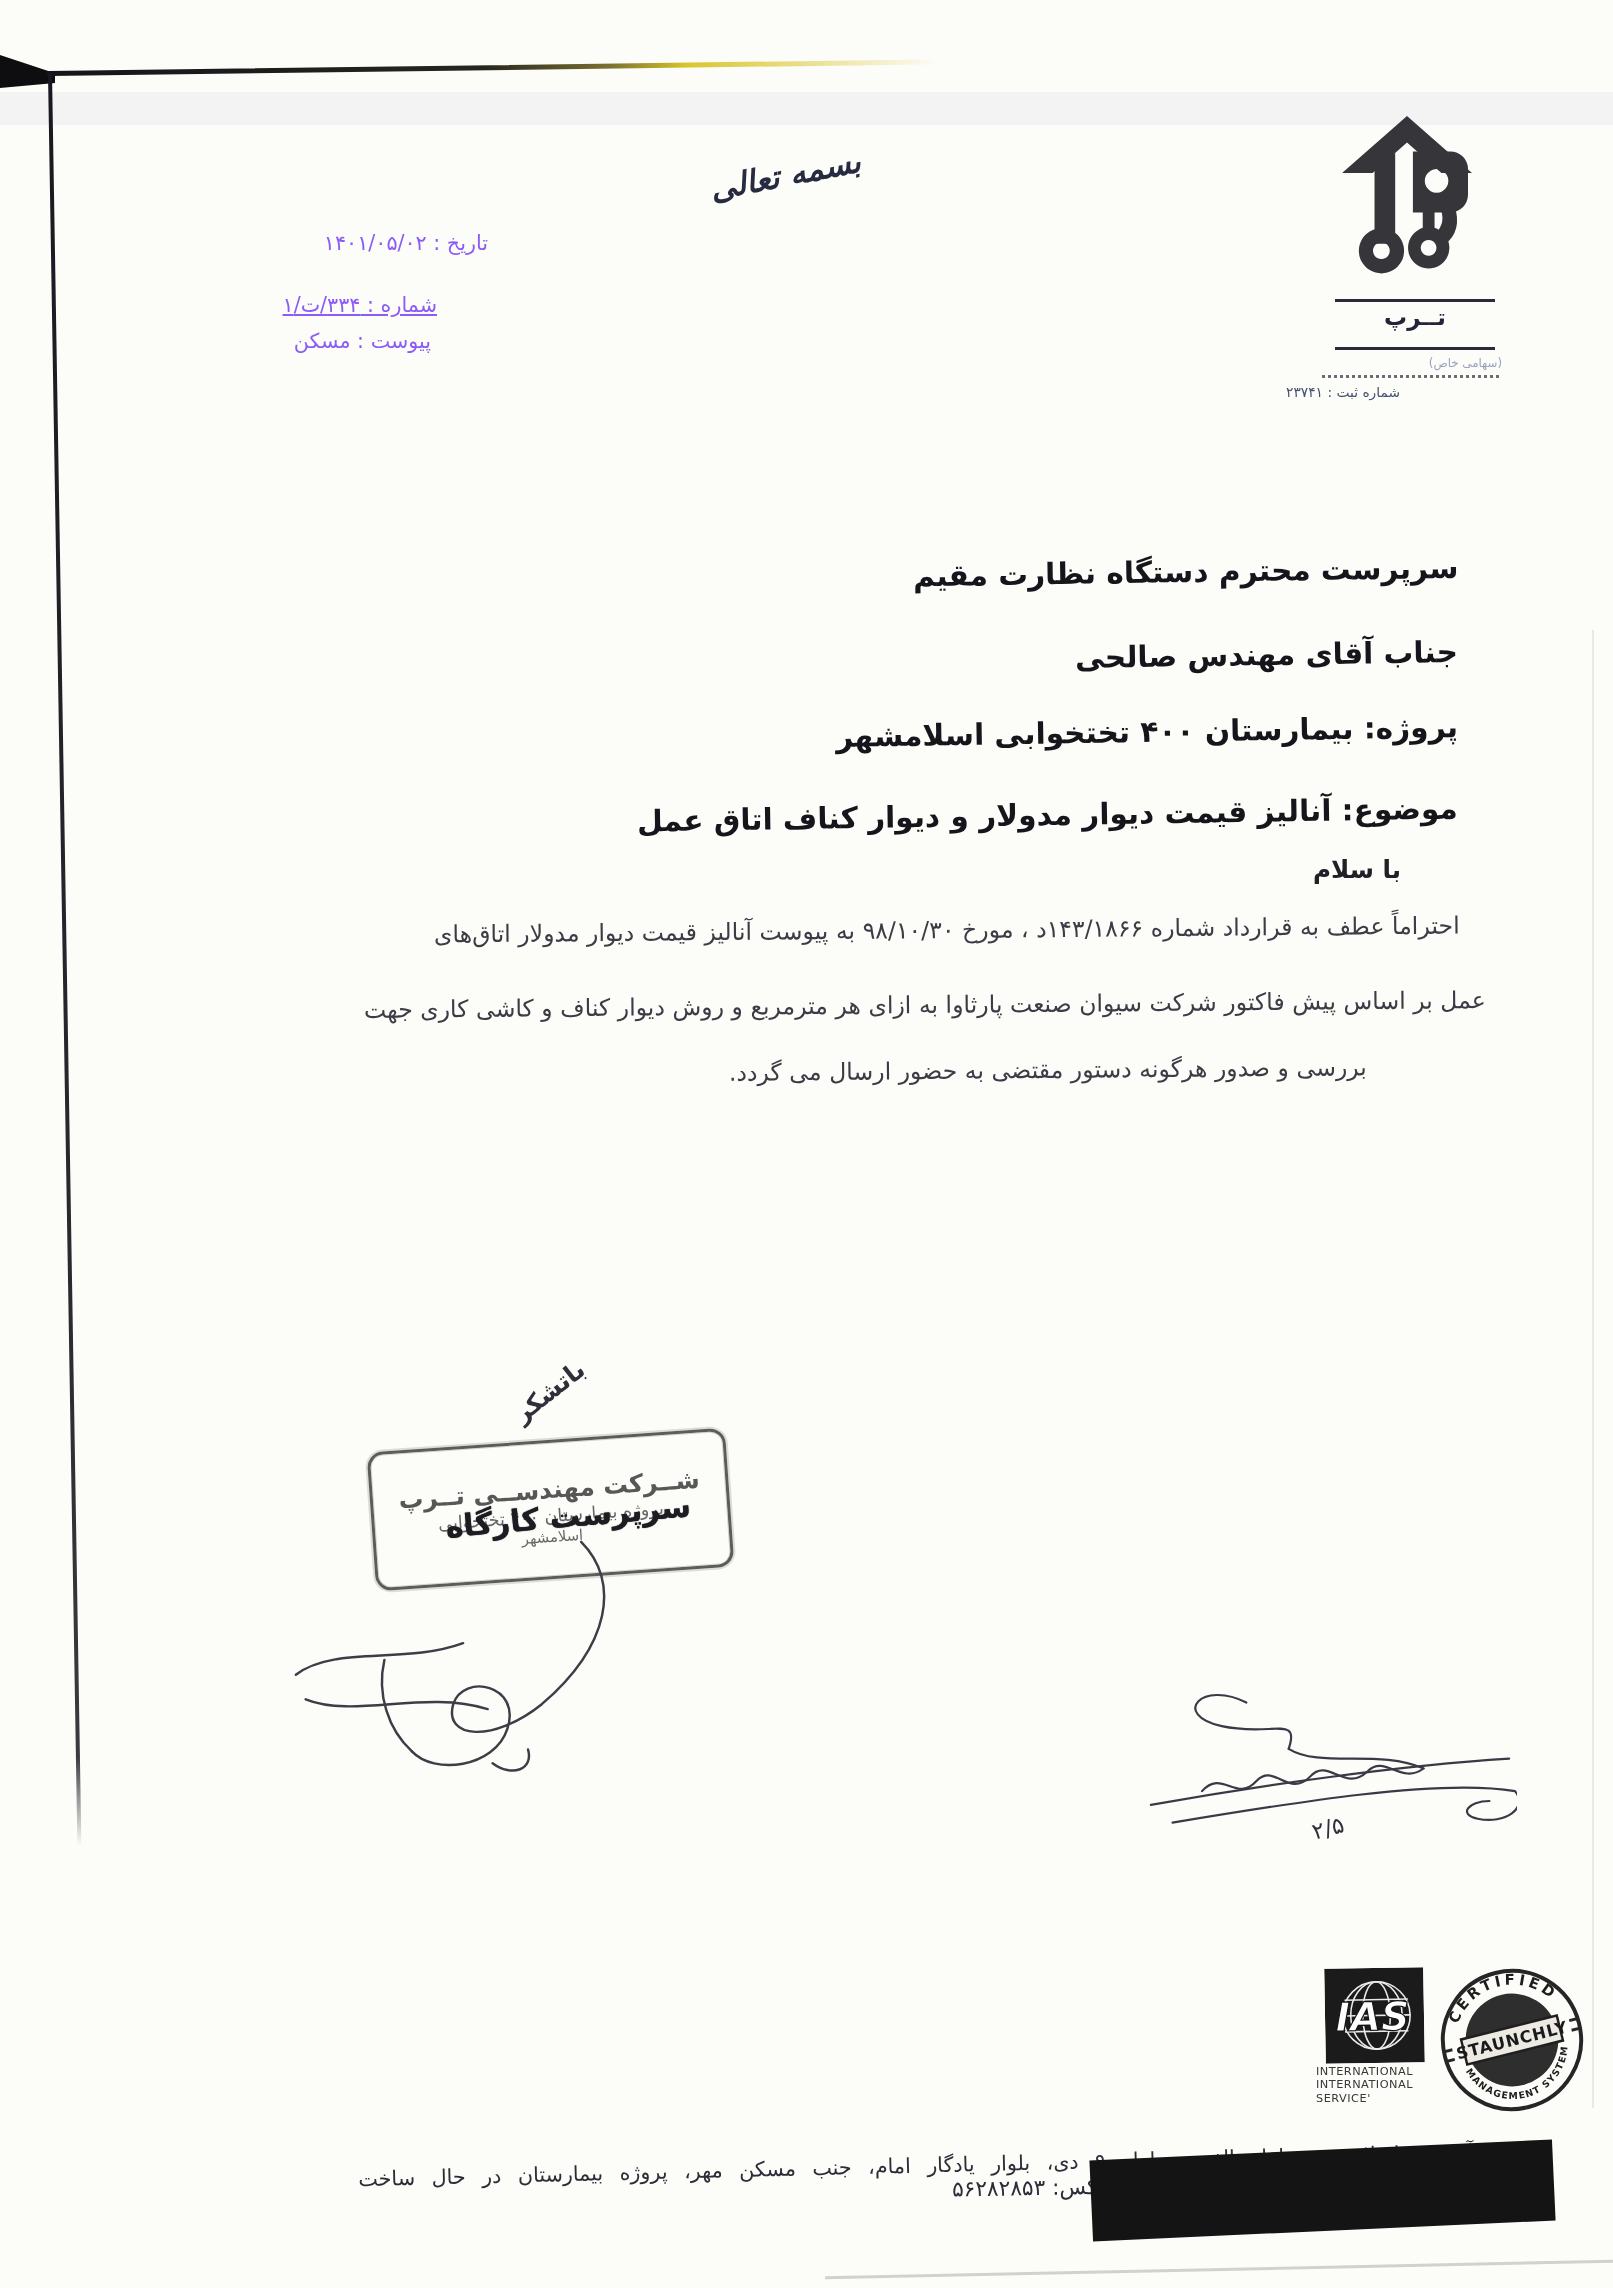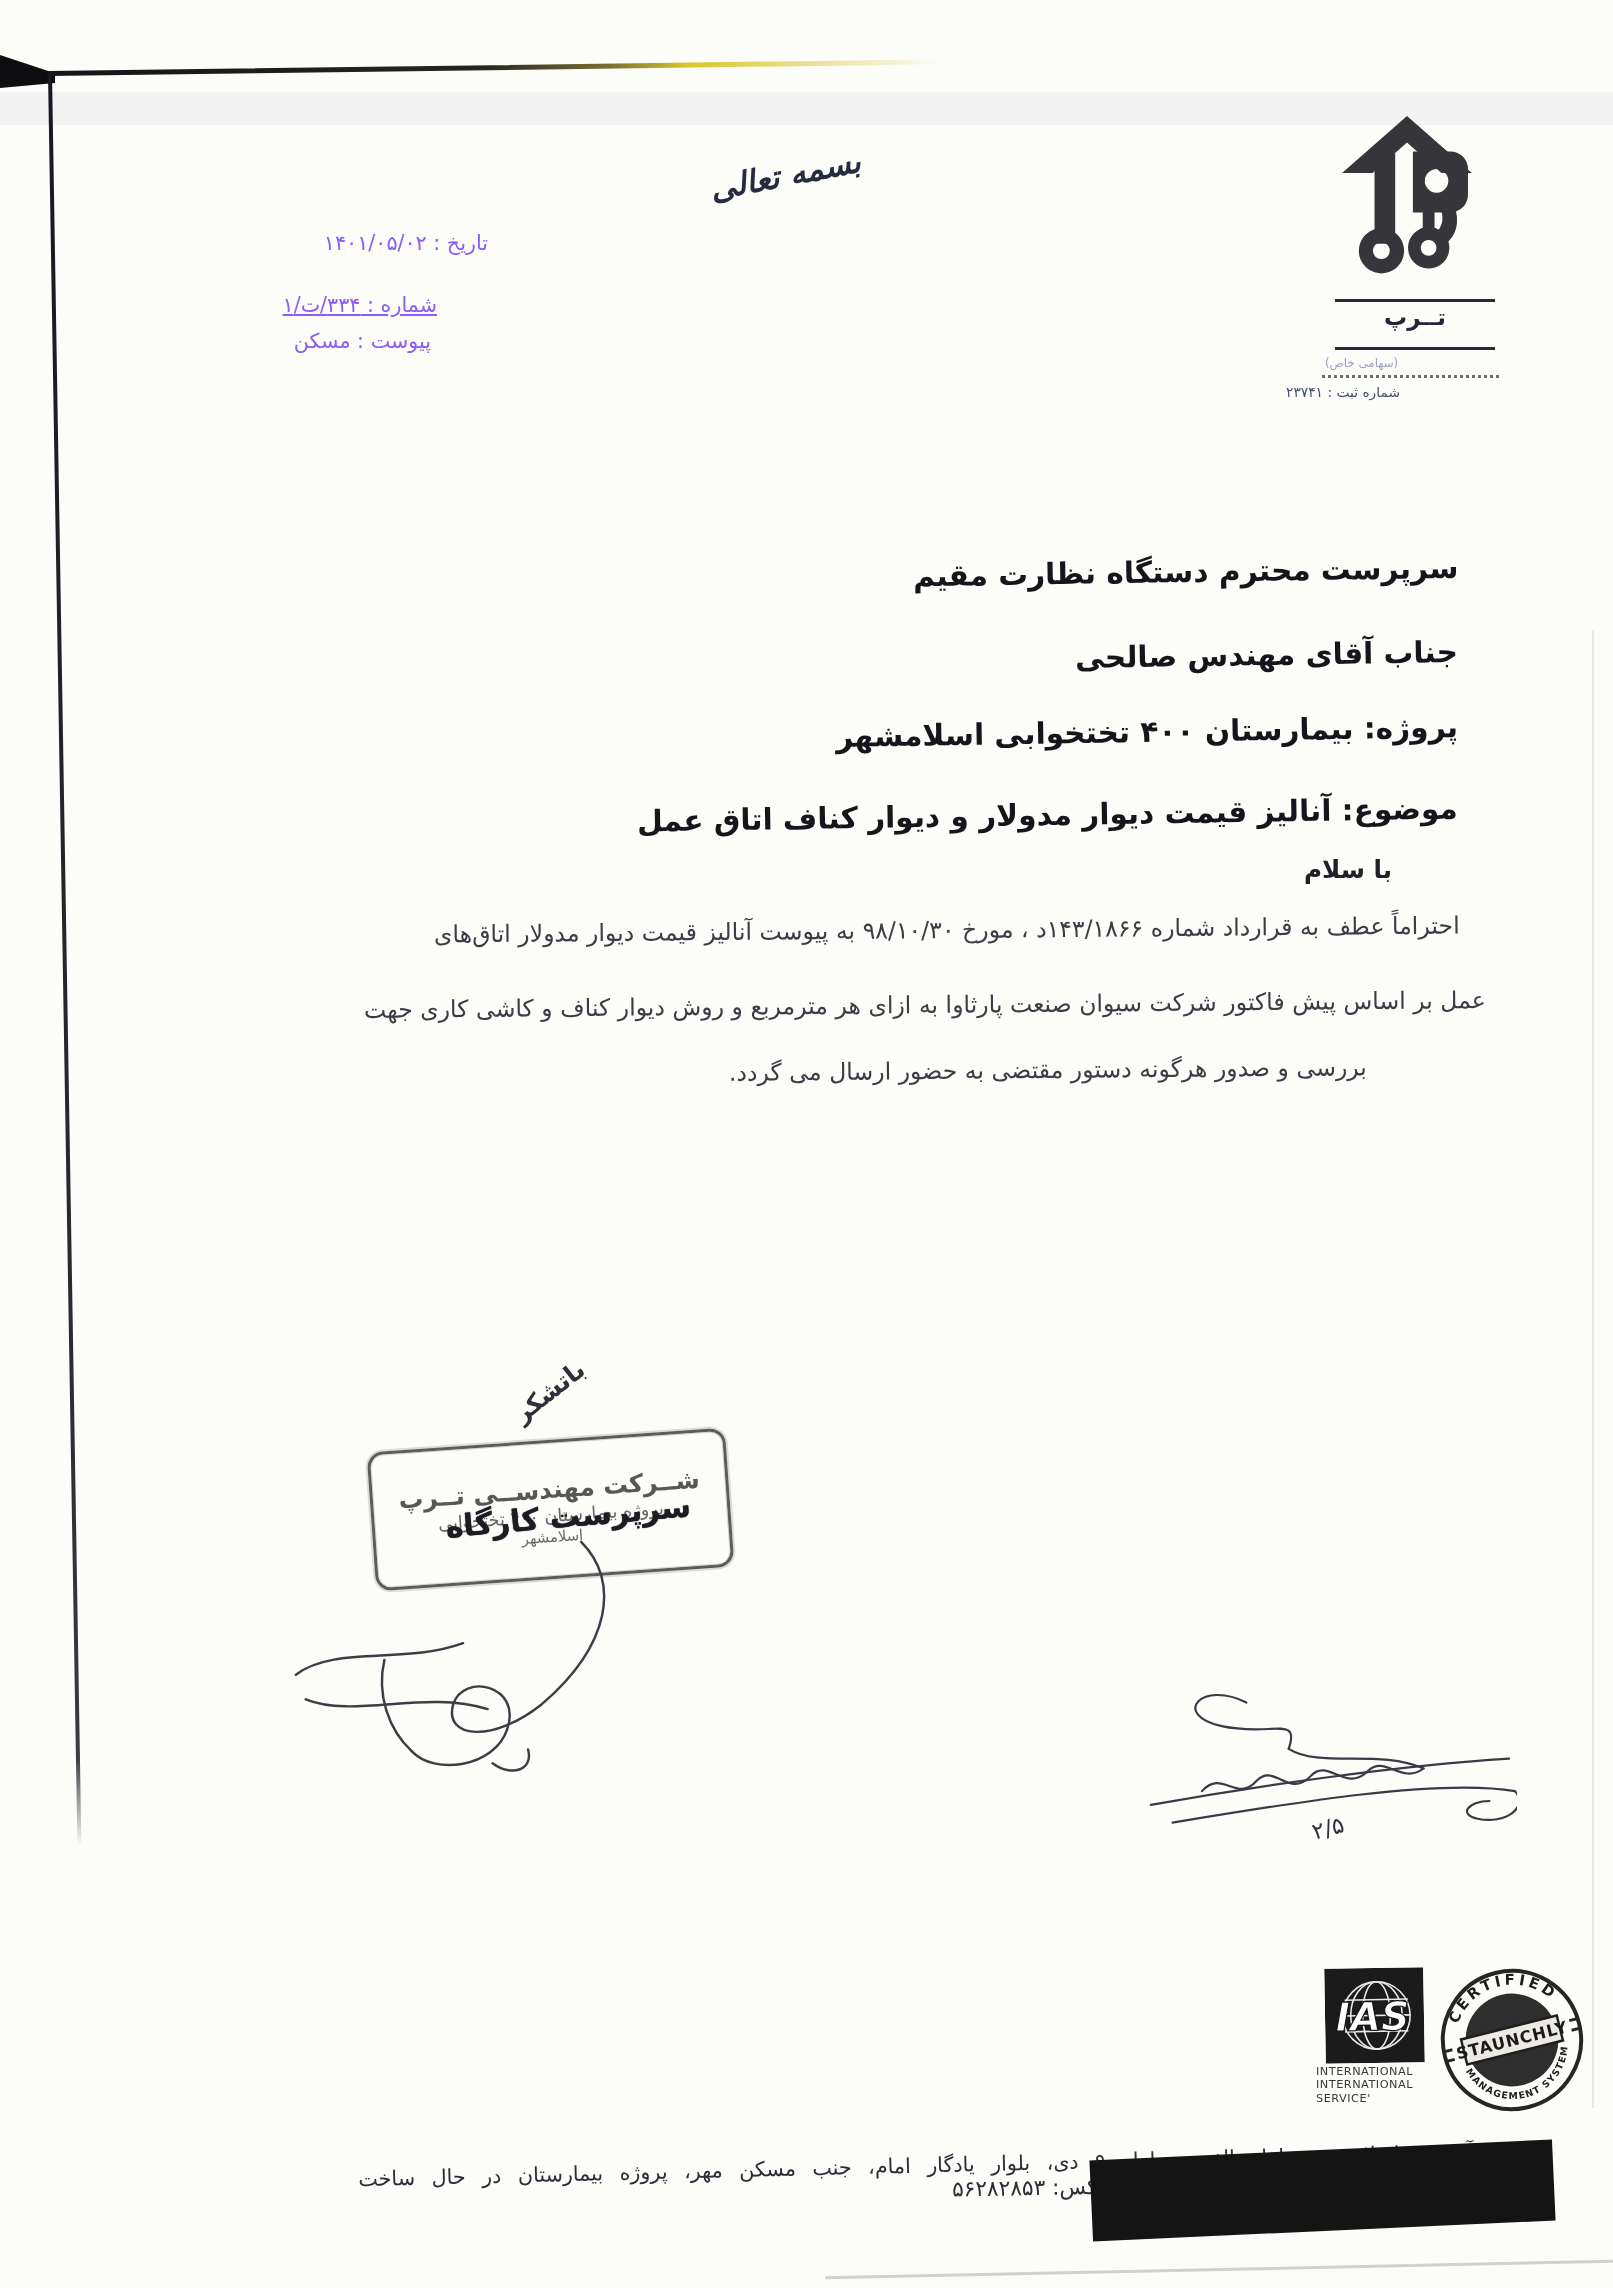--- a/index.html
+++ b/index.html
@@ -31,21 +31,21 @@
   .redaction{left:1091px;top:2150px;width:463px;height:81px;background:#141414;
     transform:rotate(-2.6deg);}
 
   
   .besmele{left:709px;top:156px;font-family:"DejaVu Serif",serif;font-style:italic;
     font-weight:bold;font-size:31.5px;color:#262b3f;transform:rotate(-11deg);}
   .meta-line{font-size:20.7px;color:#8b5cf6;}
   .logo-rule{left:1335px;width:160px;height:0;border-top:3px solid #2a2a3a;}
   .logo-name{left:1335px;top:304px;width:160px;text-align:center;font-size:23px;
     font-weight:800;color:#23233a;}
-  .logo-sub{left:1325px;top:356px;width:177px;text-align:left;font-size:11.8px;color:#9aa2bd;}
+  .logo-sub{left:1325px;top:356px;width:177px;text-align:right;font-size:11.8px;color:#9aa2bd;}
   .logo-dots{left:1322px;top:375px;width:177px;border-top:3px dotted #6c6c74;}
   .logo-reg{left:1252px;top:384px;width:182px;text-align:center;font-size:13.8px;
     color:#45506e;letter-spacing:1px;}
 
   
   .bold-line{font-weight:800;font-size:29.6px;color:#15151b;transform:rotate(-0.9deg);}
   .salutation{font-weight:700;font-size:24.6px;color:#202028;}
 
   
   .body-line{font-size:23.6px;color:#3c3c46;transform:rotate(-0.5deg);}
@@ -108,21 +108,21 @@
   <div class="abs logo-name rtl">تــرپ</div>
   <div class="abs logo-rule" style="top:347px;"></div>
   <div class="abs logo-sub rtl">(سهامی خاص)</div>
   <div class="abs logo-dots"></div>
   <div class="abs logo-reg rtl">شماره ثبت : ۲۳۷۴۱</div>
 
   <div class="abs rtl bold-line" style="right:156px;top:555px;">سرپرست محترم دستگاه نظارت مقیم</div>
   <div class="abs rtl bold-line" style="right:156px;top:638px;">جناب آقای مهندس صالحی</div>
   <div class="abs rtl bold-line" style="right:156px;top:715px;">پروژه: بیمارستان ۴۰۰ تختخوابی اسلامشهر</div>
   <div class="abs rtl bold-line" style="right:156px;top:798px;">موضوع: آنالیز قیمت دیوار مدولار و دیوار کناف اتاق عمل</div>
-  <div class="abs rtl salutation" style="right:222px;top:855px;">با سلام</div>
+  <div class="abs rtl salutation" style="right:213px;top:855px;">با سلام</div>
 
   <div class="abs rtl body-line" style="right:154px;top:916px;">احتراماً عطف به قرارداد شماره ۱۴۳/۱۸۶۶د ، مورخ ۹۸/۱۰/۳۰ به پیوست آنالیز قیمت دیوار مدولار اتاق‌های</div>
   <div class="abs rtl body-line" style="right:128px;top:991px;">عمل بر اساس پیش فاکتور شرکت سیوان صنعت پارثاوا به ازای هر مترمربع و روش دیوار کناف و کاشی کاری جهت</div>
   <div class="abs rtl body-line" style="right:247px;top:1056px;">بررسی و صدور هرگونه دستور مقتضی به حضور ارسال می گردد.</div>
 
   <div class="abs thanks rtl">باتشکر</div>
   <div class="abs stamp">
     <div class="stamp-company rtl">شــرکت مهندســی تــرپ</div>
     <div class="stamp-project rtl">پروژه بیمارستان ۴۰۰ تختخوابی</div>
     <div class="stamp-city rtl">اسلامشهر</div>

